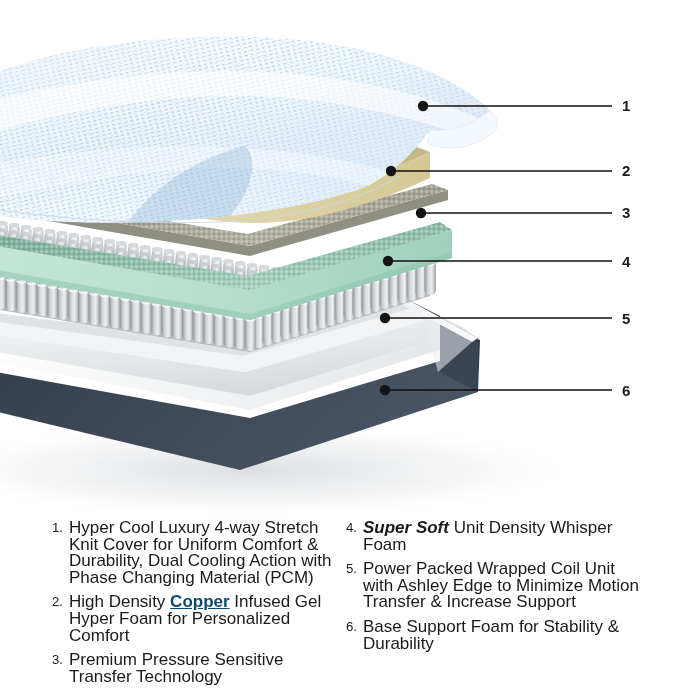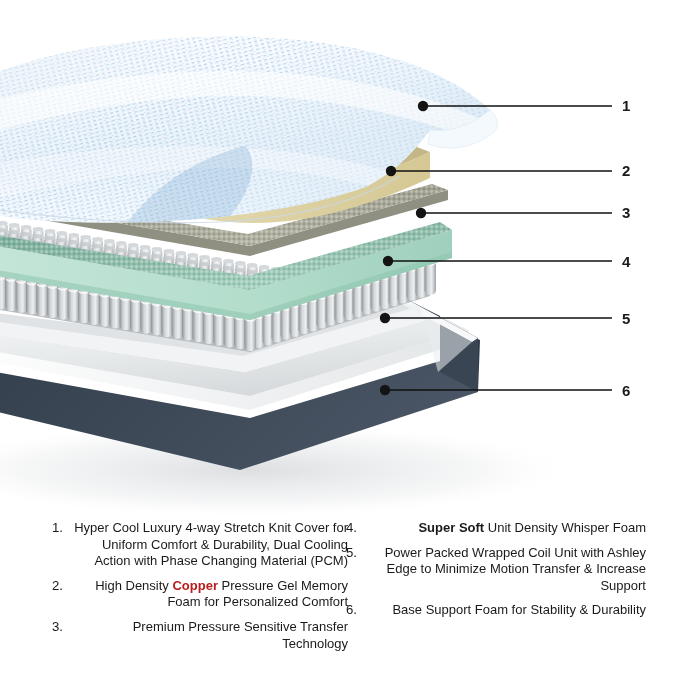--- a/index.html
+++ b/index.html
@@ -65,28 +65,27 @@
   }
   .legend-num {
     width: 17px;
     flex: 0 0 17px;
     font-size: 13.2px;
     line-height: 16.6px;
     color: #1a1a1a;
     text-align: left;
   }
   .legend-text {
-    font-size: 13px;
+    font-size: 17px;
     line-height: 16.6px;
     color: #1a1a1a;
     flex: 1 1 auto;
-    text-align: right;
-  }
-  .legend-text .b { font-weight: 700; }
-  .legend-text .copper { color: #b91c1c; font-weight: 700; }
+  }
+  .legend-text .b { font-weight: 700; font-style: italic; }
+  .legend-text .copper { color: #0c4a6e; font-weight: 700; text-decoration: underline; }
 </style>
 </head>
 <body>
 
 <div id="page">
 
   <div id="diagram">
     <svg viewBox="0 0 700 520" xmlns="http://www.w3.org/2000/svg">
       <defs>
 
@@ -925,21 +924,21 @@
   </div>
 
   <div id="legend">
     <div class="legend-col left" id="legend-left">
         <div class="legend-item">
           <span class="legend-num">1.</span>
           <span class="legend-text"><span>Hyper Cool Luxury 4-way Stretch Knit Cover for Uniform Comfort &amp; Durability, Dual Cooling Action with Phase Changing Material (PCM)</span></span>
         </div>
         <div class="legend-item">
           <span class="legend-num">2.</span>
-          <span class="legend-text"><span>High Density </span><span class="copper">Copper</span><span> Pressure Gel Memory Foam for Personalized Comfort</span></span>
+          <span class="legend-text"><span>High Density </span><span class="copper">Copper</span><span> Infused Gel Hyper Foam for Personalized Comfort</span></span>
         </div>
         <div class="legend-item">
           <span class="legend-num">3.</span>
           <span class="legend-text"><span>Premium Pressure Sensitive Transfer Technology</span></span>
         </div>
       </div>
     <div class="legend-col right" id="legend-right">
         <div class="legend-item">
           <span class="legend-num">4.</span>
           <span class="legend-text"><span class="b">Super Soft</span><span> Unit Density Whisper Foam</span></span>

